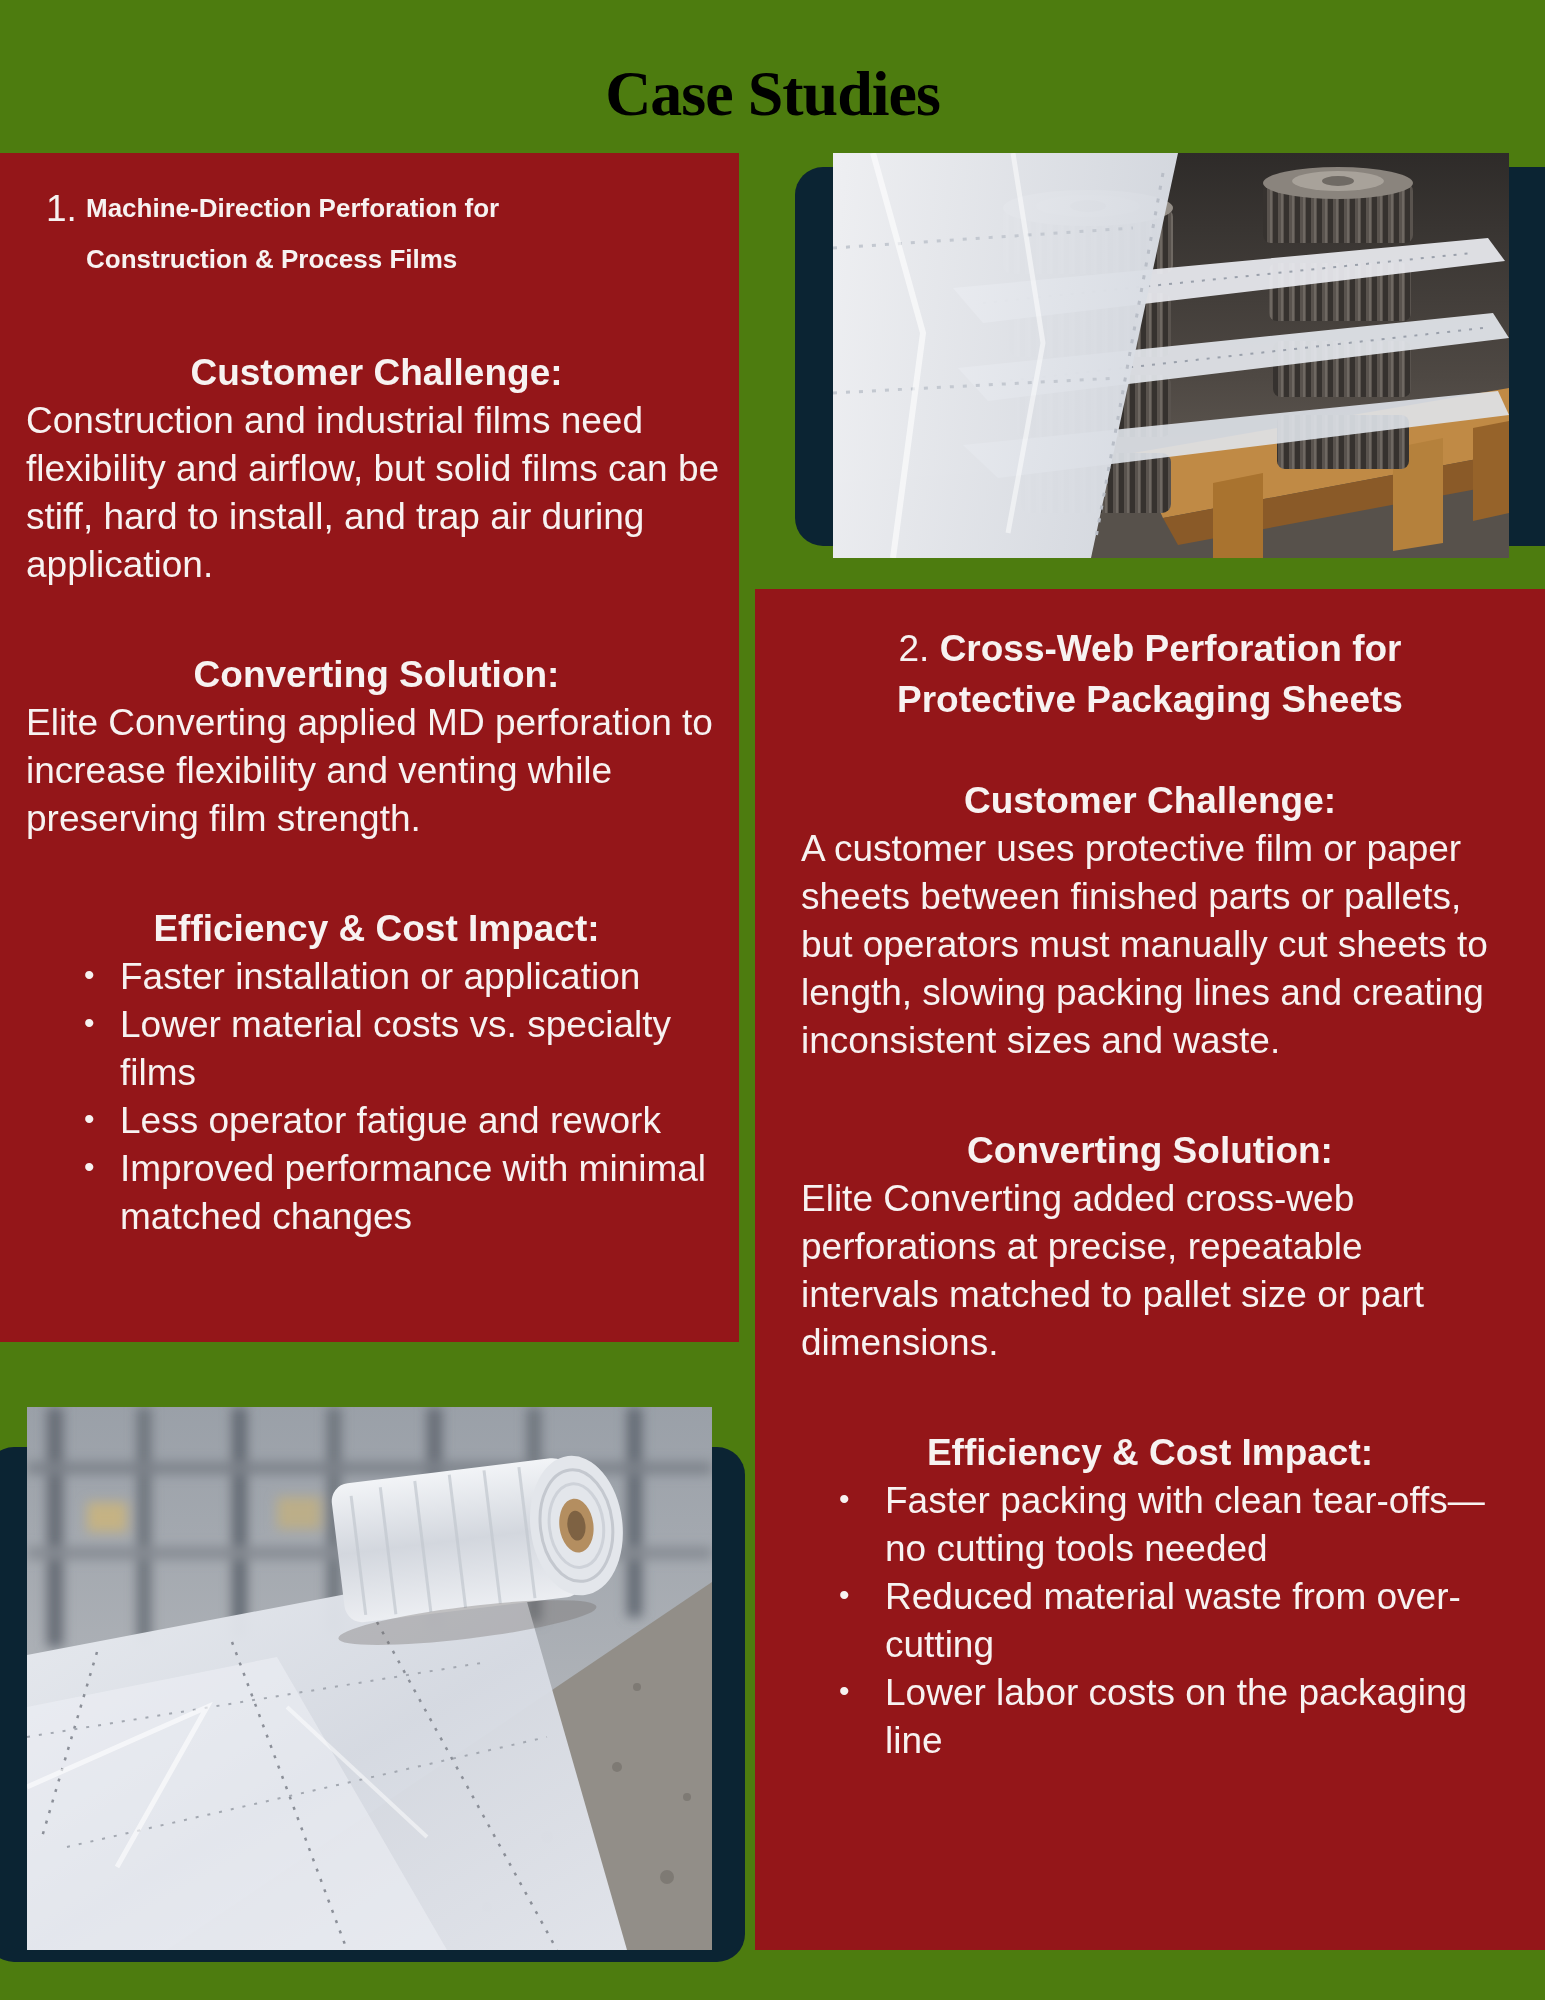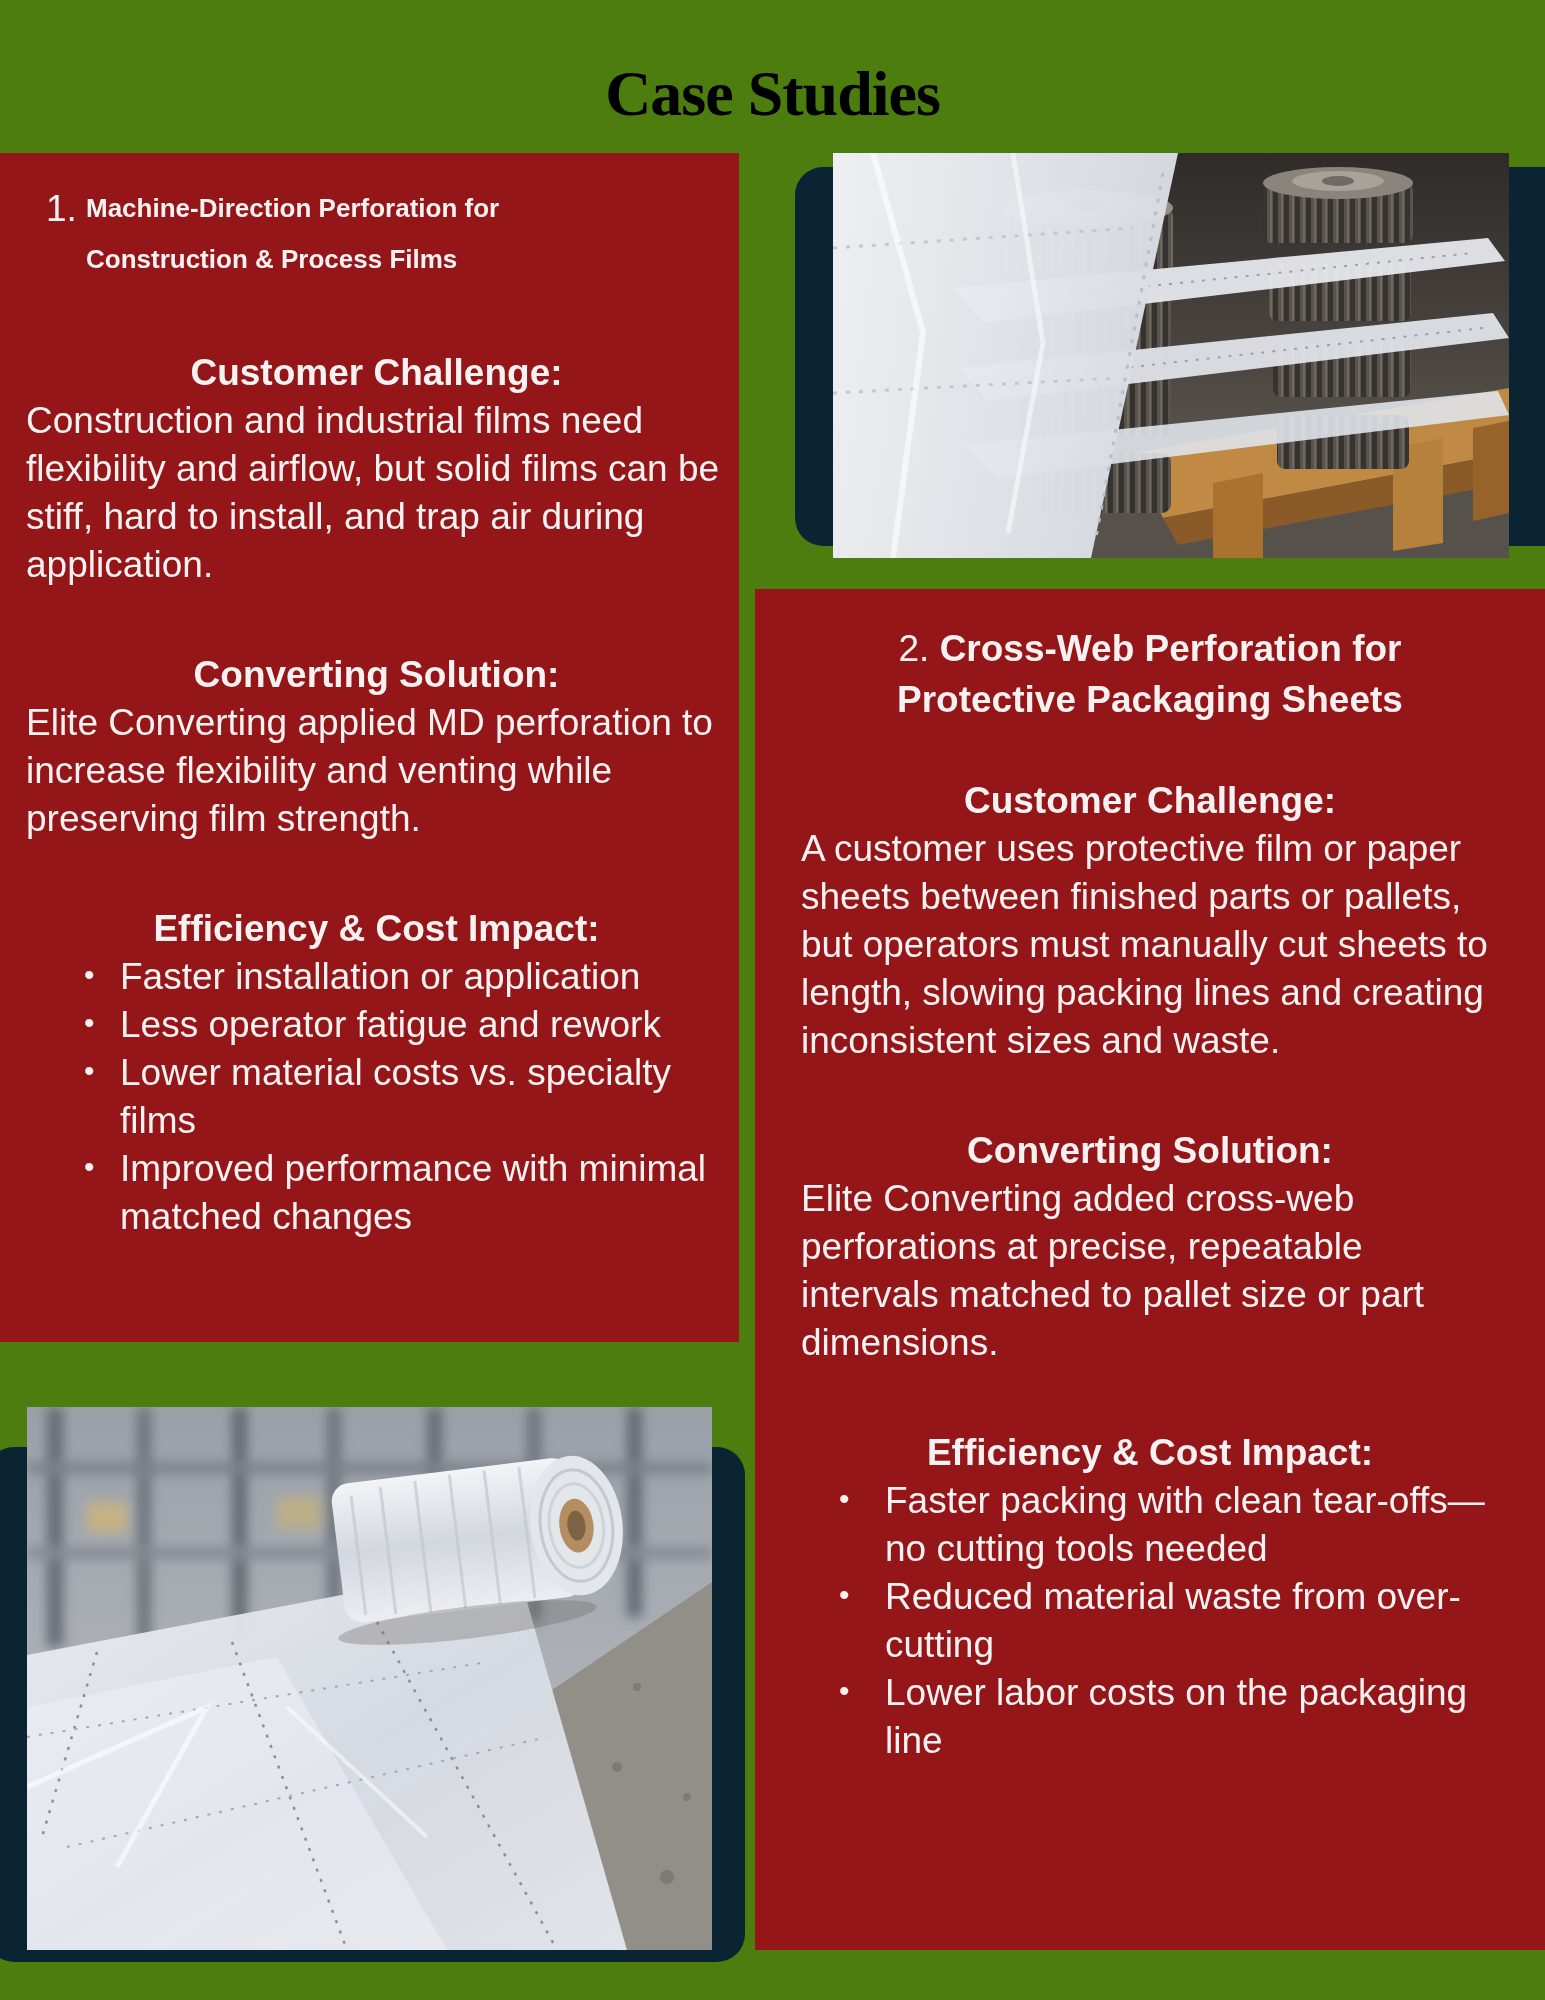--- a/index.html
+++ b/index.html
@@ -131,22 +131,22 @@
       <p>Construction and industrial films need flexibility and airflow, but solid films can be stiff, hard to install, and trap air during application.</p>
     </div>
     <div class="sec">
       <div class="sec-label">Converting Solution:</div>
       <p>Elite Converting applied MD perforation to increase flexibility and venting while preserving film strength.</p>
     </div>
     <div class="sec">
       <div class="sec-label">Efficiency &amp; Cost Impact:</div>
       <ul class="benefits">
         <li>Faster installation or application</li>
+        <li>Lower material costs vs. specialty films</li>
         <li>Less operator fatigue and rework</li>
-        <li>Lower material costs vs. specialty films</li>
         <li>Improved performance with minimal matched changes</li>
       </ul>
     </div>
   </section>
 
   <section class="panel" id="panel-case2">
     <div class="case2-heading">
       <span class="case-num">2.</span>
       <span class="heading-text">Cross-Web Perforation for Protective Packaging Sheets</span>
     </div>

